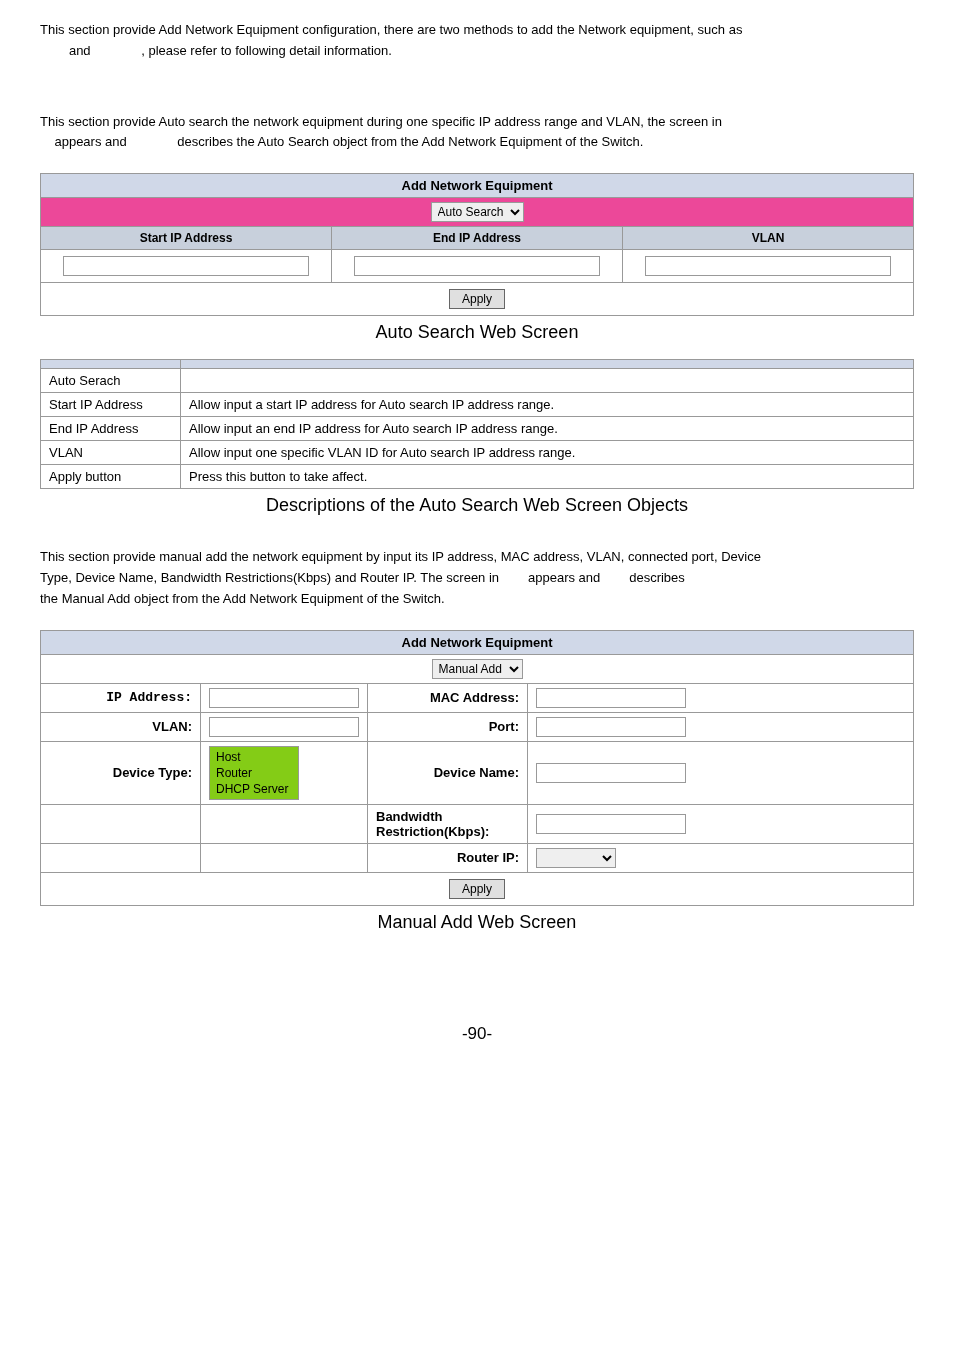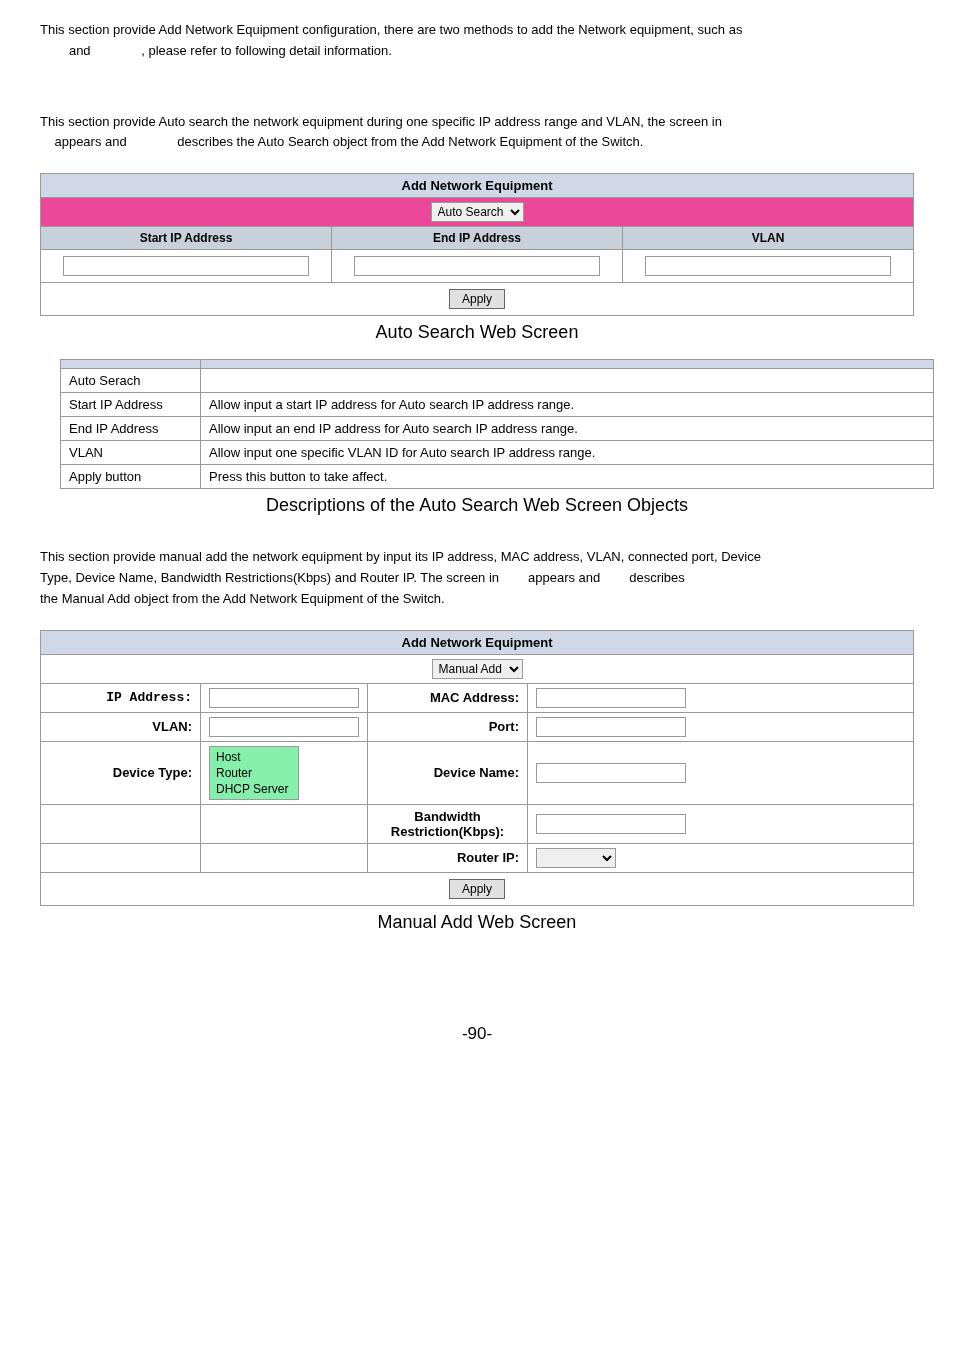--- a/index.html
+++ b/index.html
@@ -80,21 +80,20 @@
       background: #e0e0e0;
       cursor: pointer;
       text-align: center;
     }
     
     .desc-table {
       border: 1px solid #999;
       width: 100%;
       border-collapse: collapse;
       margin-bottom: 4px;
-      margin-left: 20px;
     }
     .desc-table td {
       border: 1px solid #999;
       padding: 4px 8px;
       font-size: 13px;
     }
     .desc-table .label-cell {
       width: 140px;
       vertical-align: top;
     }
@@ -132,21 +131,21 @@
       text-align: center;
       padding: 6px;
     }
     .page-num {
       text-align: center;
       margin-top: 30px;
       font-size: 17px;
     }
     .device-type-dropdown {
       border: 1px solid #999;
-      background: #86efac;
+      background: #84cc16;
       padding: 2px;
       font-size: 12px;
       display: inline-block;
       min-width: 90px;
     }
     .device-type-dropdown div {
       padding: 1px 4px;
     }
   </style>
 </head>
@@ -298,21 +297,21 @@
       </div>
     </td>
     <td style="text-align:right; font-weight:bold;">Device Name:</td>
     <td>
       <input type="text" value="" style="width: 150px;">
     </td>
   </tr>
   <tr>
     <td></td>
     <td></td>
-    <td style="text-align:center; font-weight:bold;">Bandwidth Restriction(Kbps):</td>
+    <td style="text-align:left; font-weight:bold;">Bandwidth Restriction(Kbps):</td>
     <td>
       <input type="text" value="" style="width: 150px;">
     </td>
   </tr>
   <tr>
     <td></td>
     <td></td>
     <td style="text-align:right; font-weight:bold;">Router IP:</td>
     <td>
       <select style="width:80px;">

